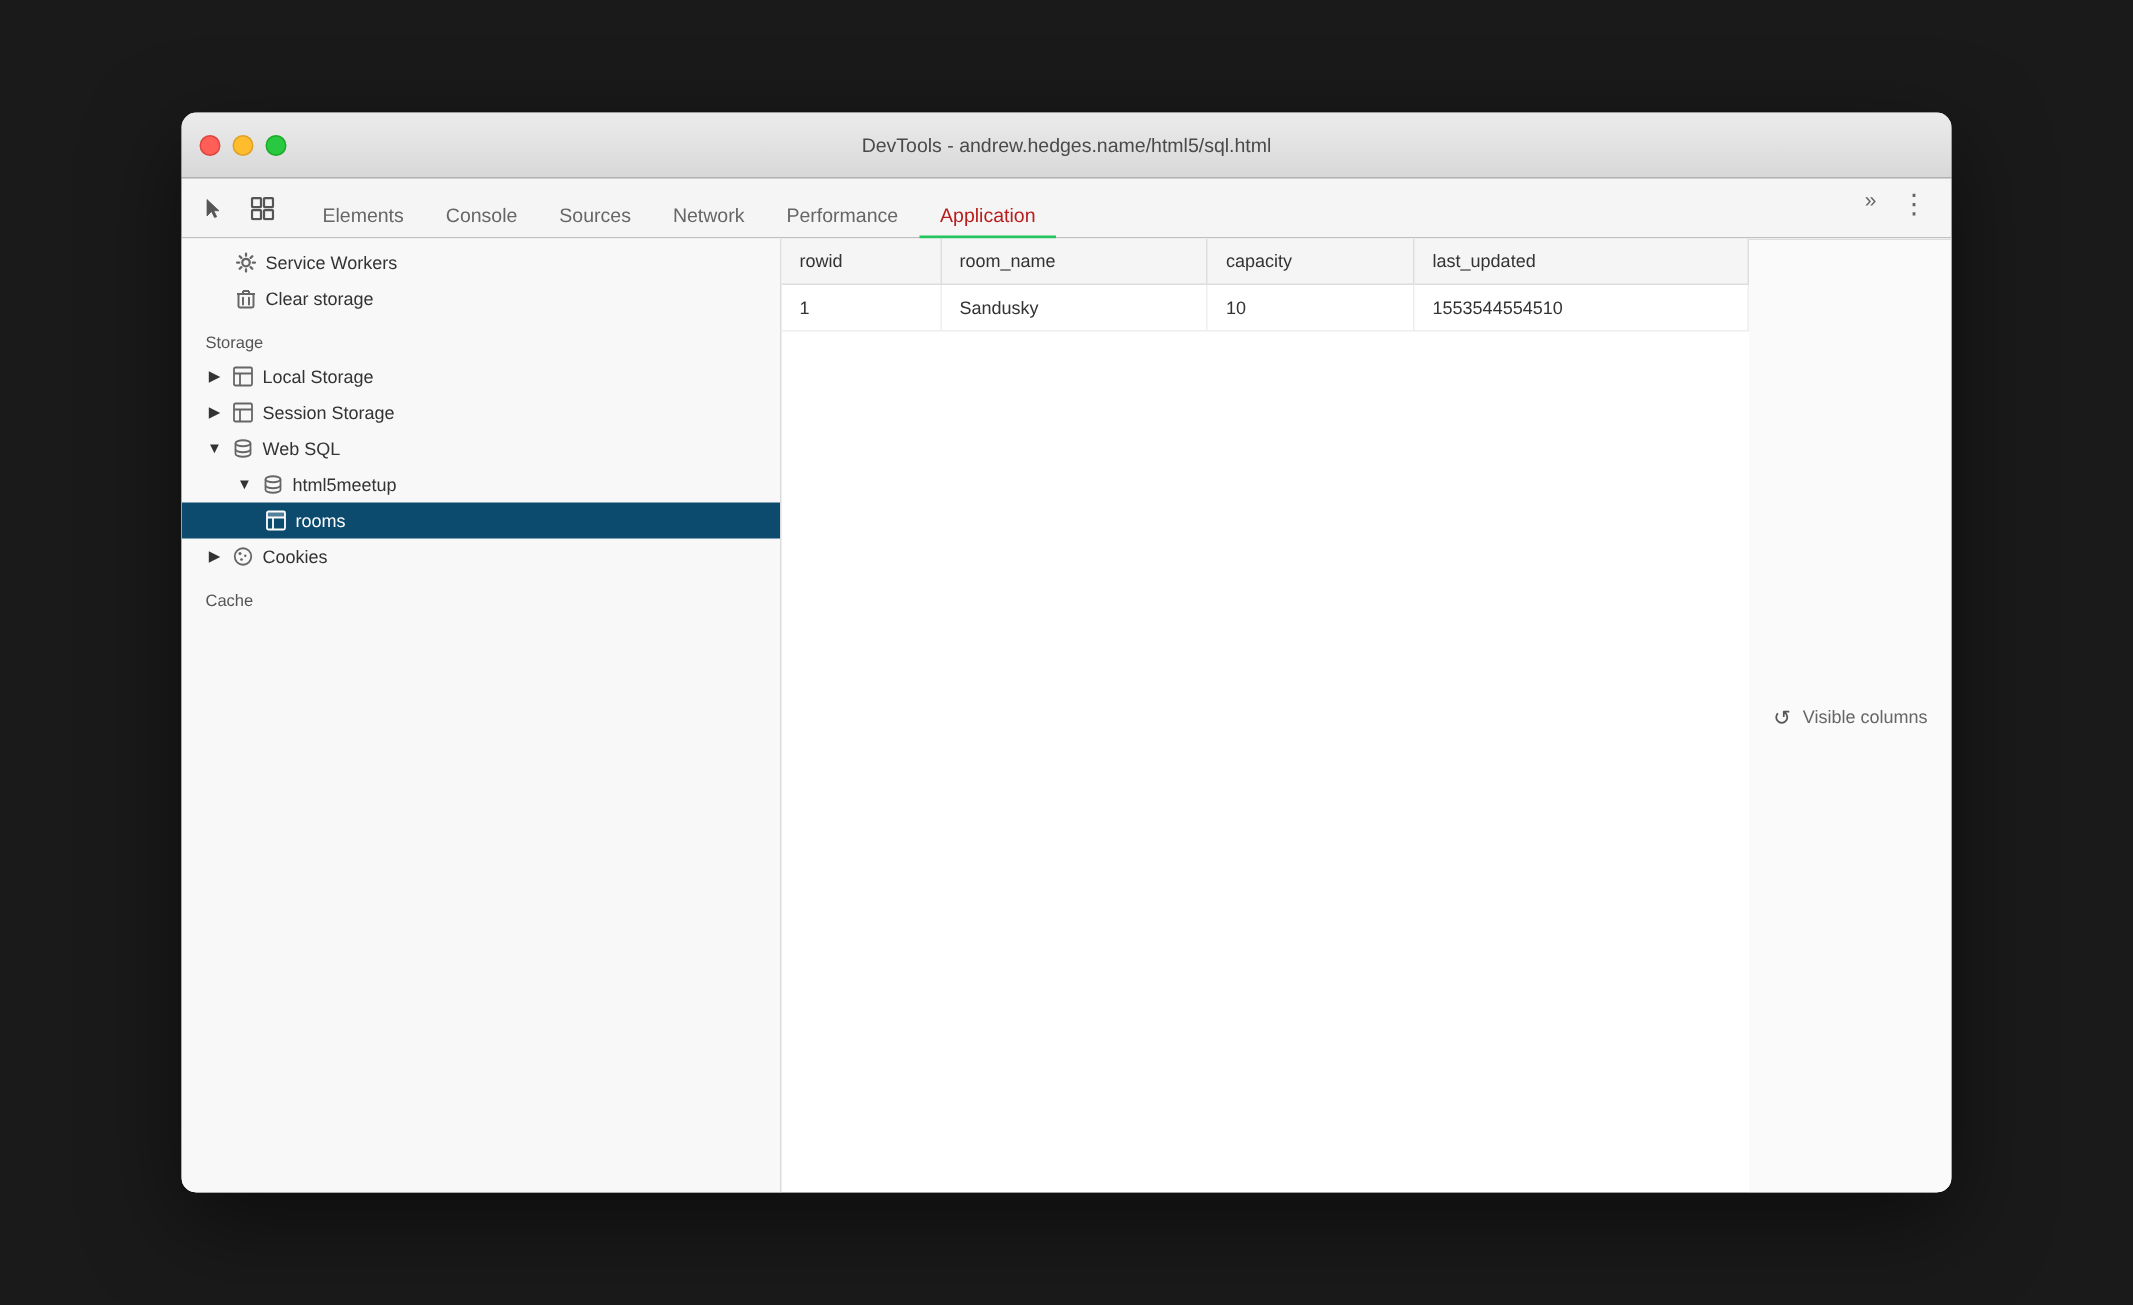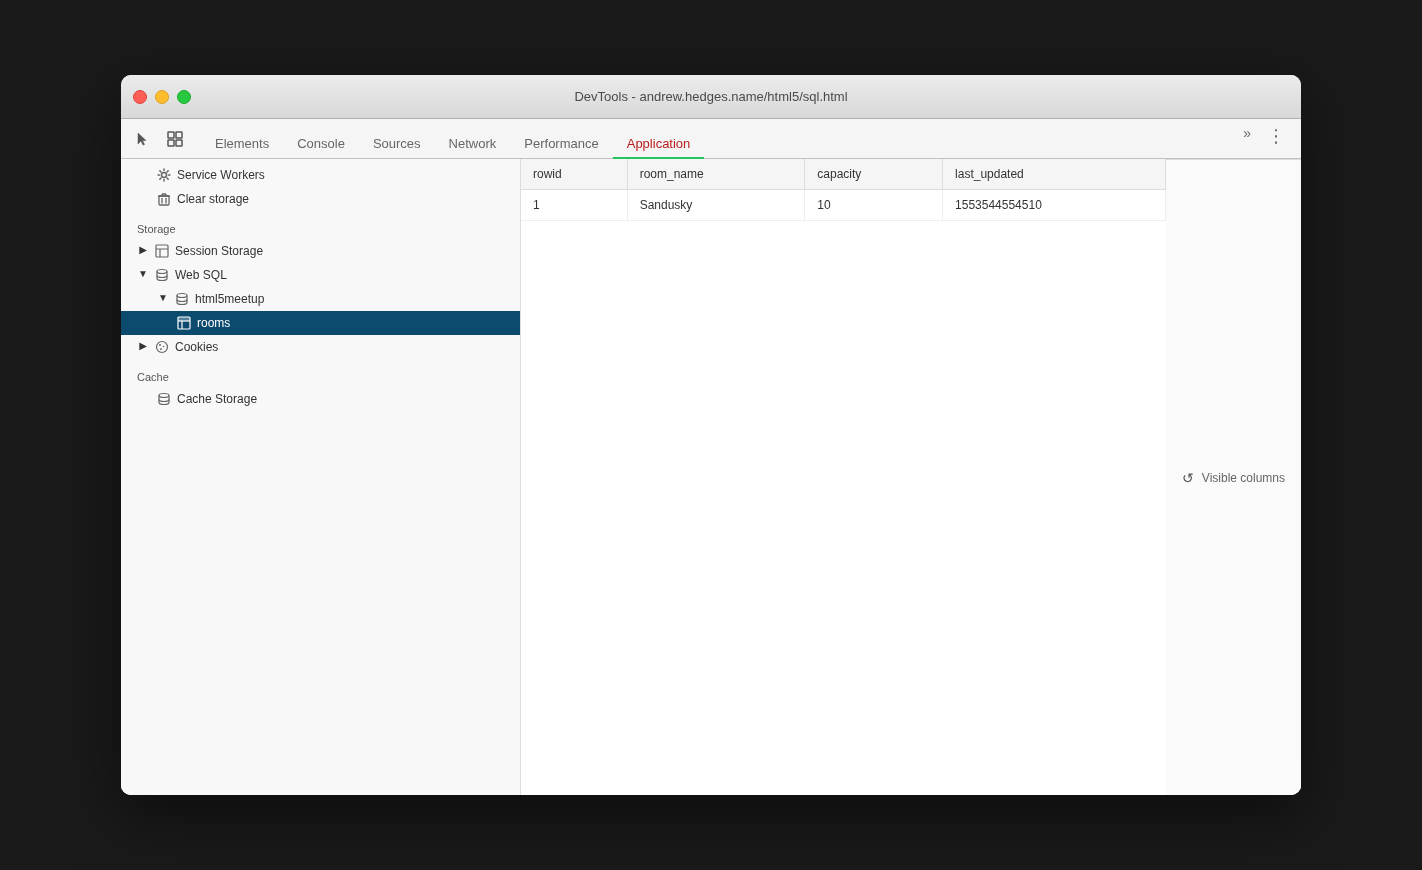--- a/index.html
+++ b/index.html
@@ -135,21 +135,21 @@
 
     .sidebar-section-label {
       padding: 12px 16px 4px 16px;
       font-size: 11px;
       color: #555;
       font-weight: 500;
     }
 
     .sidebar-item {
       display: flex;
-      align-items: flex-start;
+      align-items: center;
       padding: 5px 12px 5px 16px;
       cursor: pointer;
       color: #333;
       font-size: 12px;
       gap: 6px;
       user-select: none;
     }
     .sidebar-item.active {
       background: #0c4a6e;
       color: white;
@@ -295,20 +295,29 @@
           <line x1="9" y1="4" x2="9" y2="2" stroke="#666" stroke-width="1.3"></line>
           <line x1="5" y1="2" x2="9" y2="2" stroke="#666" stroke-width="1.3"></line>
           <line x1="5" y1="6.5" x2="5" y2="11" stroke="#666" stroke-width="1.3" stroke-linecap="round"></line>
           <line x1="9" y1="6.5" x2="9" y2="11" stroke="#666" stroke-width="1.3" stroke-linecap="round"></line>
         </svg>
         <span>Clear storage</span>
       </div>
 
       <div class="sidebar-section-label">Storage</div>
 
+      <div class="sidebar-item">
+        <span class="chevron right"></span>
+        <svg class="svg-icon" viewBox="0 0 14 14">
+          <rect x="1" y="1" width="12" height="12" rx="1" fill="none" stroke="#666" stroke-width="1.2"></rect>
+          <line x1="1" y1="5" x2="13" y2="5" stroke="#666" stroke-width="1.2"></line>
+          <line x1="5" y1="5" x2="5" y2="13" stroke="#666" stroke-width="1.2"></line>
+        </svg>
+        <span>Local Storage</span>
+      </div>
 
       <div class="sidebar-item">
         <span class="chevron right"></span>
         <svg class="svg-icon" viewBox="0 0 14 14">
           <rect x="1" y="1" width="12" height="12" rx="1" fill="none" stroke="#666" stroke-width="1.2"></rect>
           <line x1="1" y1="5" x2="13" y2="5" stroke="#666" stroke-width="1.2"></line>
           <line x1="5" y1="5" x2="5" y2="13" stroke="#666" stroke-width="1.2"></line>
         </svg>
         <span>Session Storage</span>
       </div>
@@ -350,28 +359,20 @@
           <circle cx="7" cy="7" r="5.5" fill="none" stroke="#666" stroke-width="1.2"></circle>
           <circle cx="5" cy="5" r="1" fill="#666"></circle>
           <circle cx="8.5" cy="6.5" r="0.8" fill="#666"></circle>
           <circle cx="6" cy="9" r="0.9" fill="#666"></circle>
         </svg>
         <span>Cookies</span>
       </div>
 
       <div class="sidebar-section-label">Cache</div>
 
-      <div class="sidebar-item indented">
-        <svg class="svg-icon" viewBox="0 0 14 14">
-          <ellipse cx="7" cy="3.5" rx="5" ry="2" fill="none" stroke="#666" stroke-width="1.2"></ellipse>
-          <path d="M2 3.5v7c0 1.1 2.24 2 5 2s5-.9 5-2v-7" fill="none" stroke="#666" stroke-width="1.2"></path>
-          <path d="M2 7.5c0 1.1 2.24 2 5 2s5-.9 5-2" fill="none" stroke="#666" stroke-width="1.2"></path>
-        </svg>
-        <span>Cache Storage</span>
-      </div>
 
     </div>
 
     <div class="data-panel">
 
       <div class="data-table-container">
         <table class="data-table">
           <thead>
             <tr>
               <th>rowid</th>

